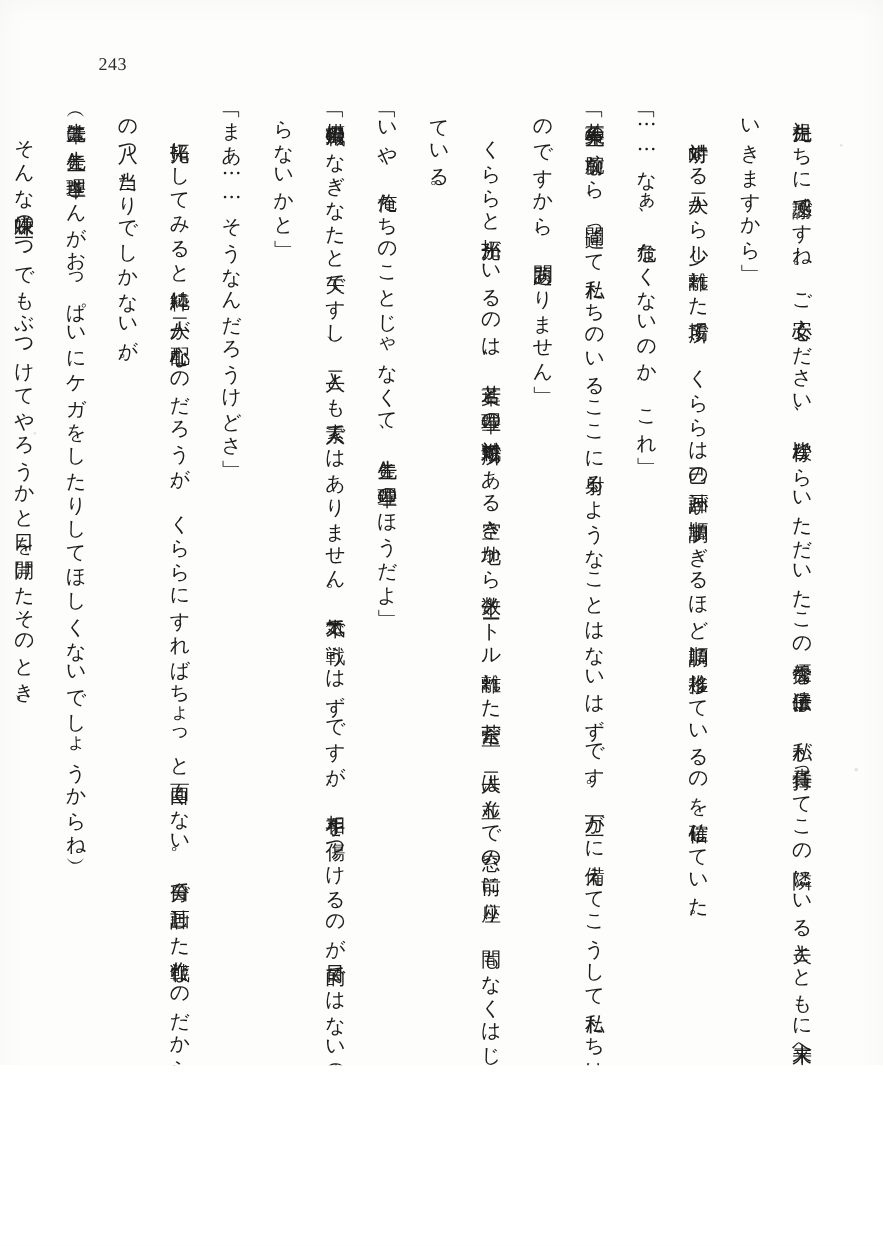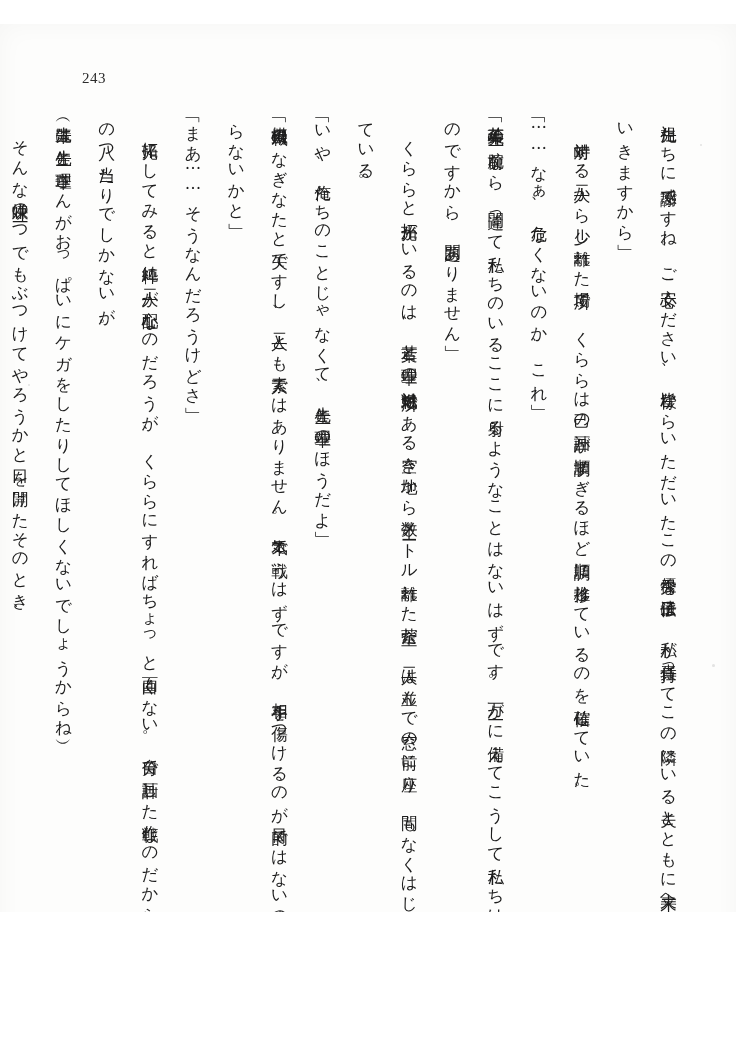--- a/index.html
+++ b/index.html
@@ -9,21 +9,20 @@
   }
   body {
     font-family: "DejaVu Serif", serif;
   }
   .page {
     position: relative;
     width: 736px;
     height: 888px;
     background: #fdfdfc;
     overflow: hidden;
-    margin-top: 24px;
   }
   .page-number {
     position: absolute;
     top: 46px;
     left: 82px;
     font-family: "Liberation Serif", serif;
     font-size: 15px;
     color: #2b2b2b;
     letter-spacing: 0.5px;
   }

